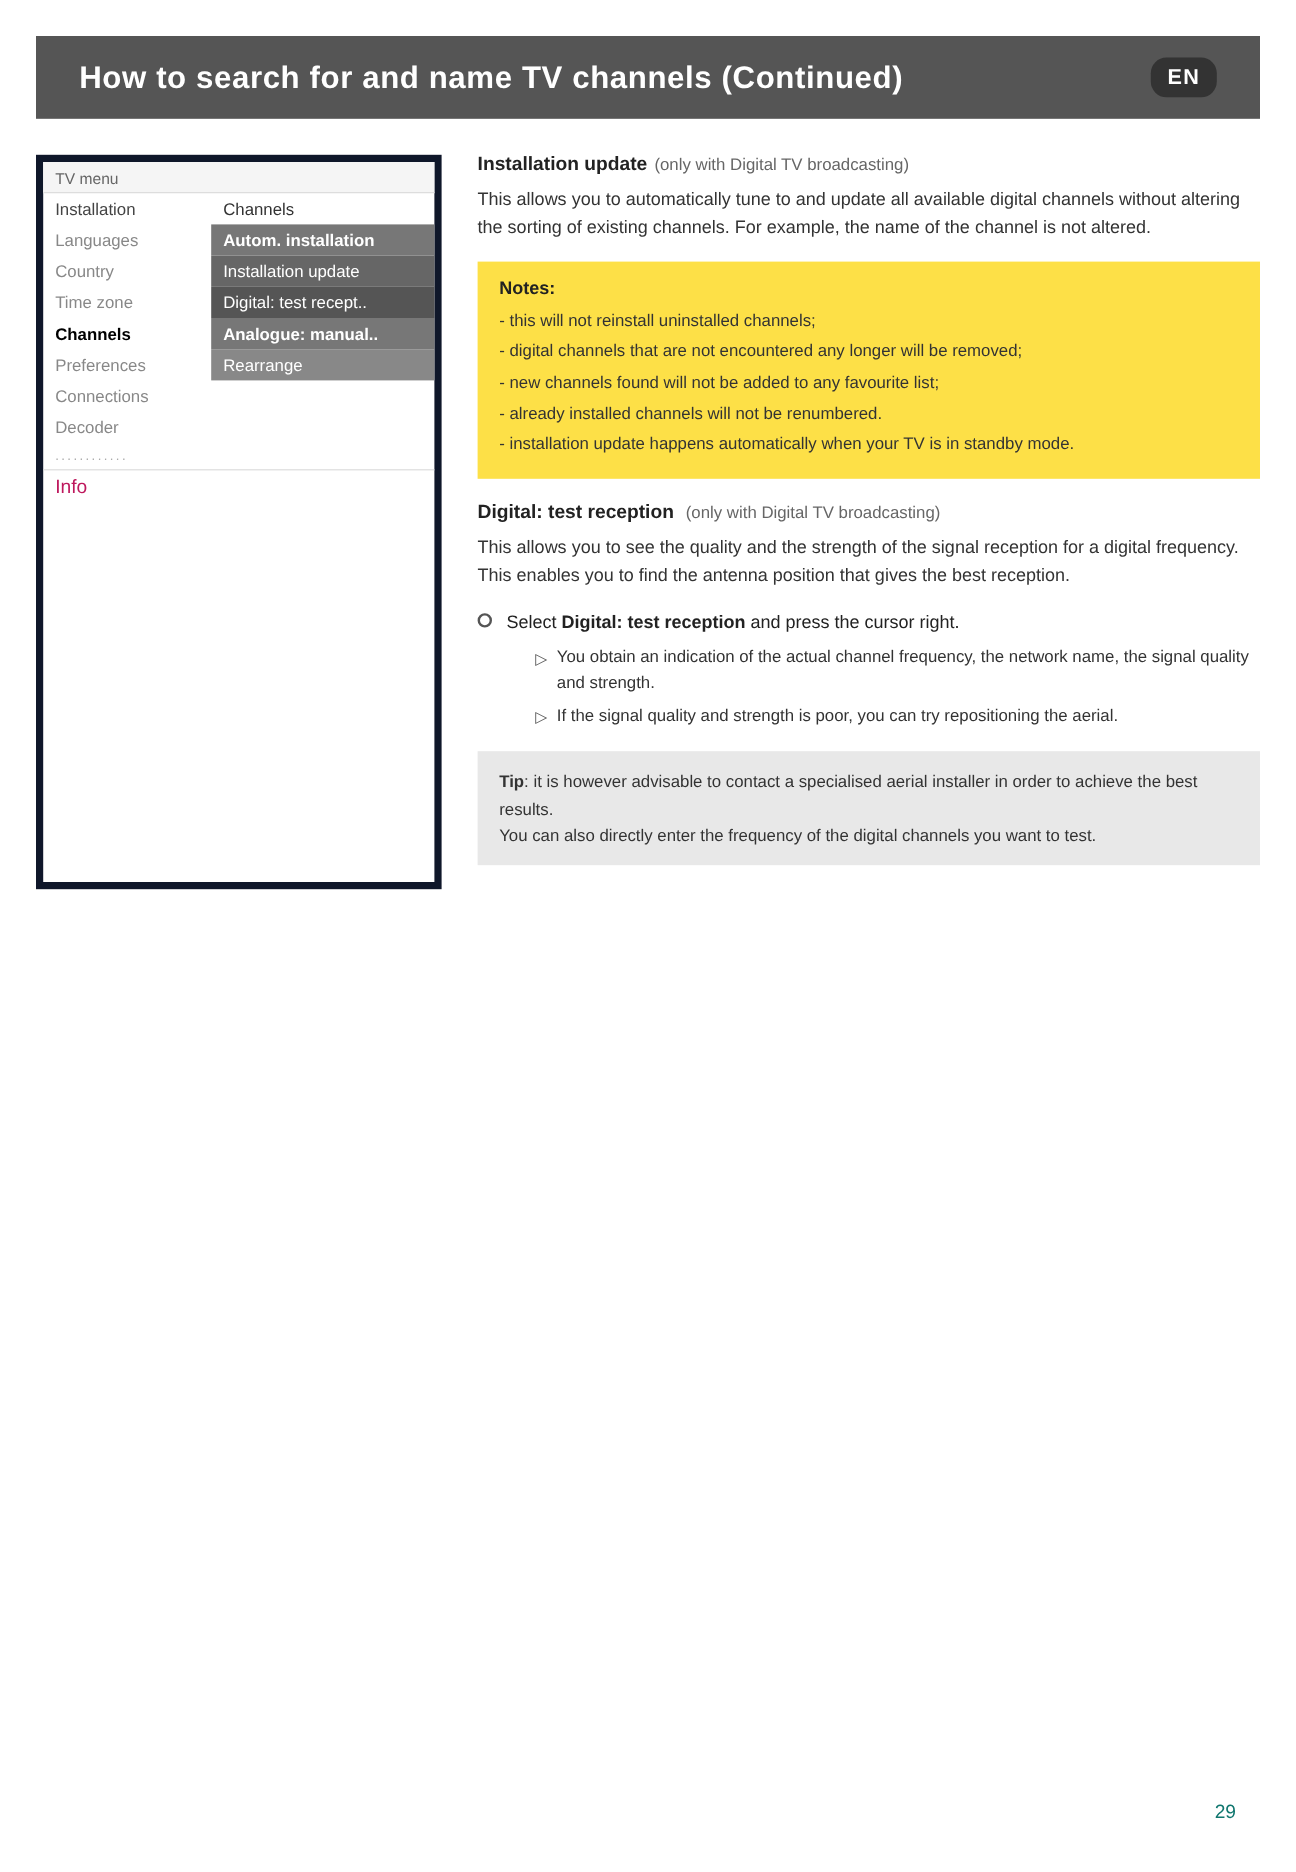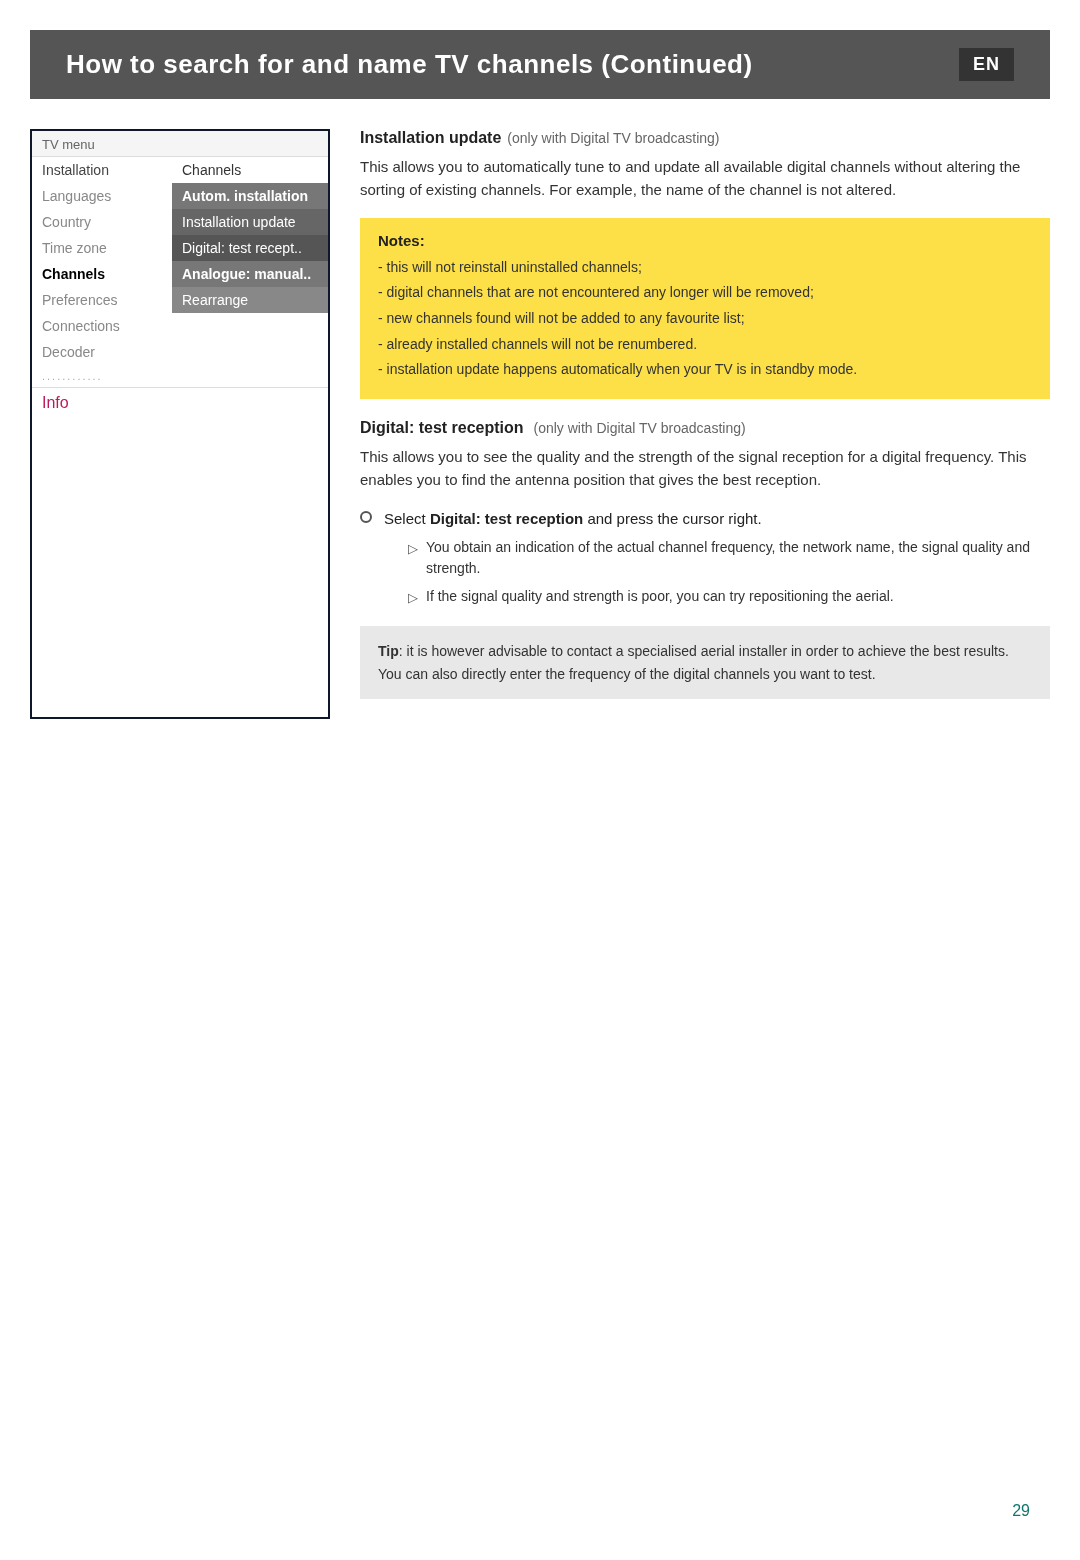--- a/index.html
+++ b/index.html
@@ -28,35 +28,36 @@
       font-weight: bold;
       letter-spacing: 0.5px;
     }
     .en-badge {
       background: #333;
       color: #fff;
       font-size: 18px;
       font-weight: bold;
       padding: 6px 14px;
       letter-spacing: 1px;
+      border-radius: 13px;
     }
 
     
     .main-content {
       display: flex;
       flex-direction: row;
       margin: 30px 30px 0 30px;
       gap: 30px;
     }
 
     
     .tv-menu {
-      width: 300px;
+      width: 338px;
       flex-shrink: 0;
-      border: 2px solid #0f172a;
+      border: 6px solid #0f172a;
     }
     .tv-menu-label {
       font-size: 13px;
       color: #666;
       padding: 6px 10px 4px 10px;
       border-bottom: 1px solid #ddd;
       background: #f5f5f5;
     }
     .tv-menu-row {
       display: flex;

